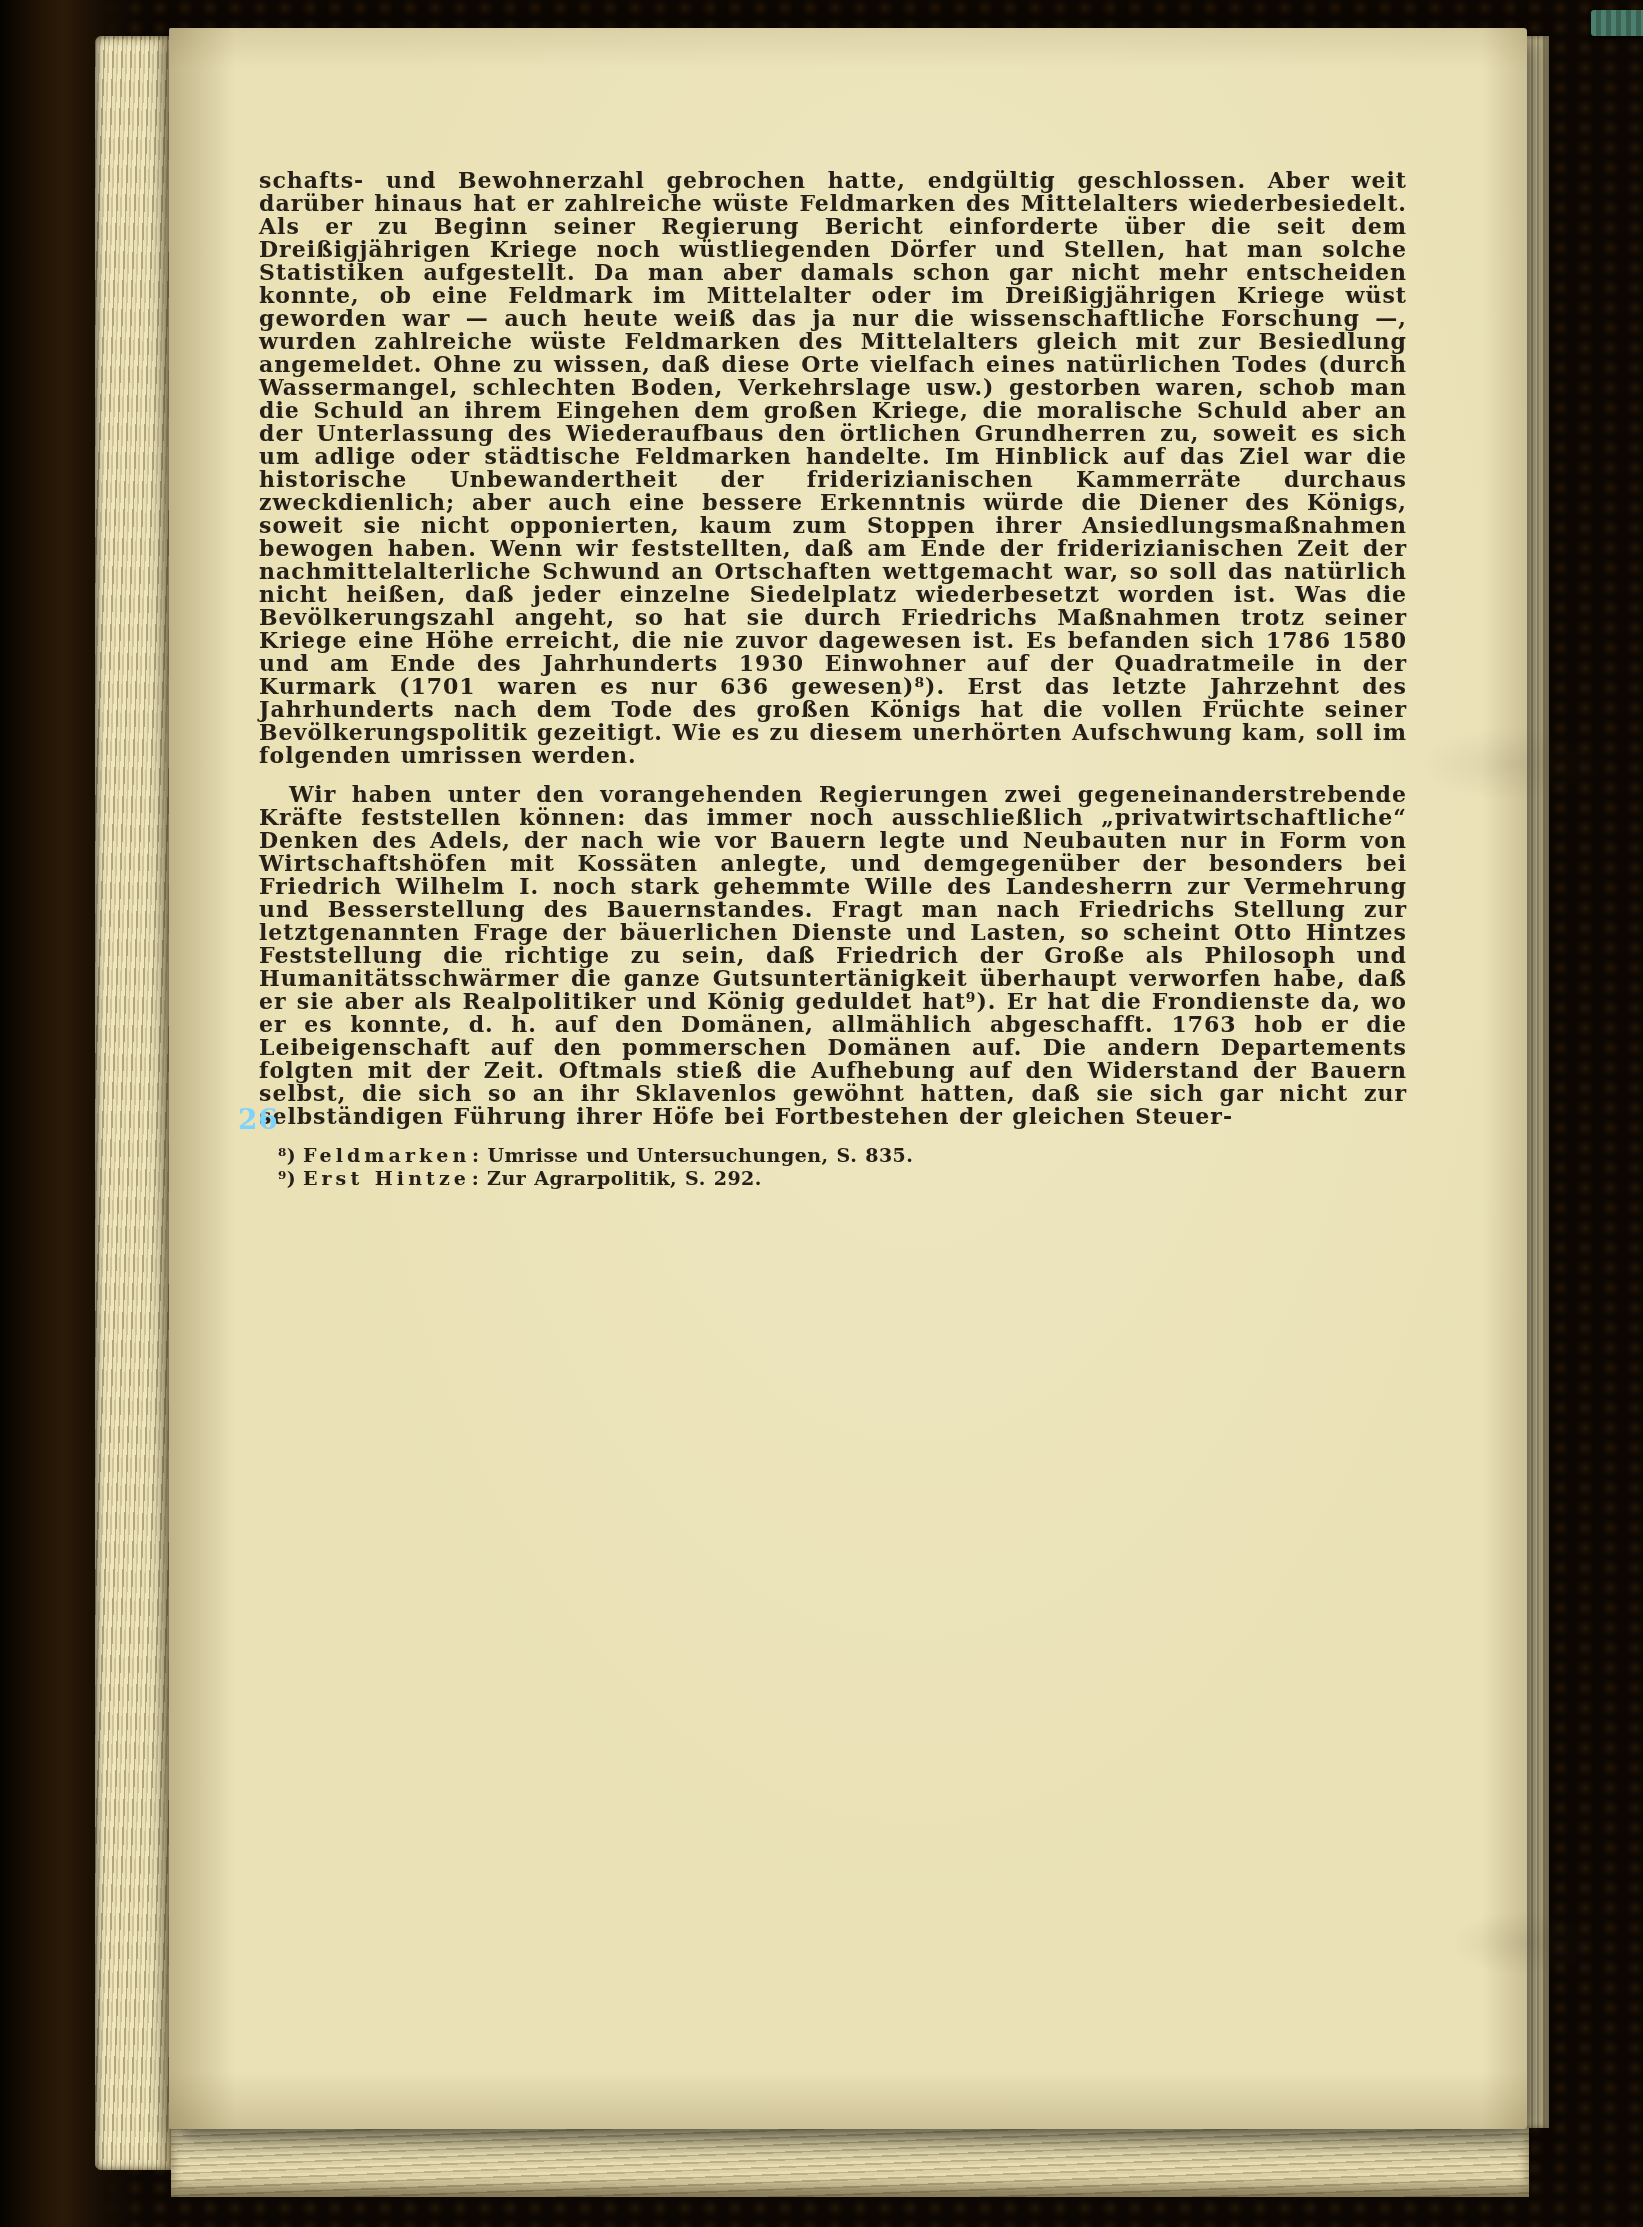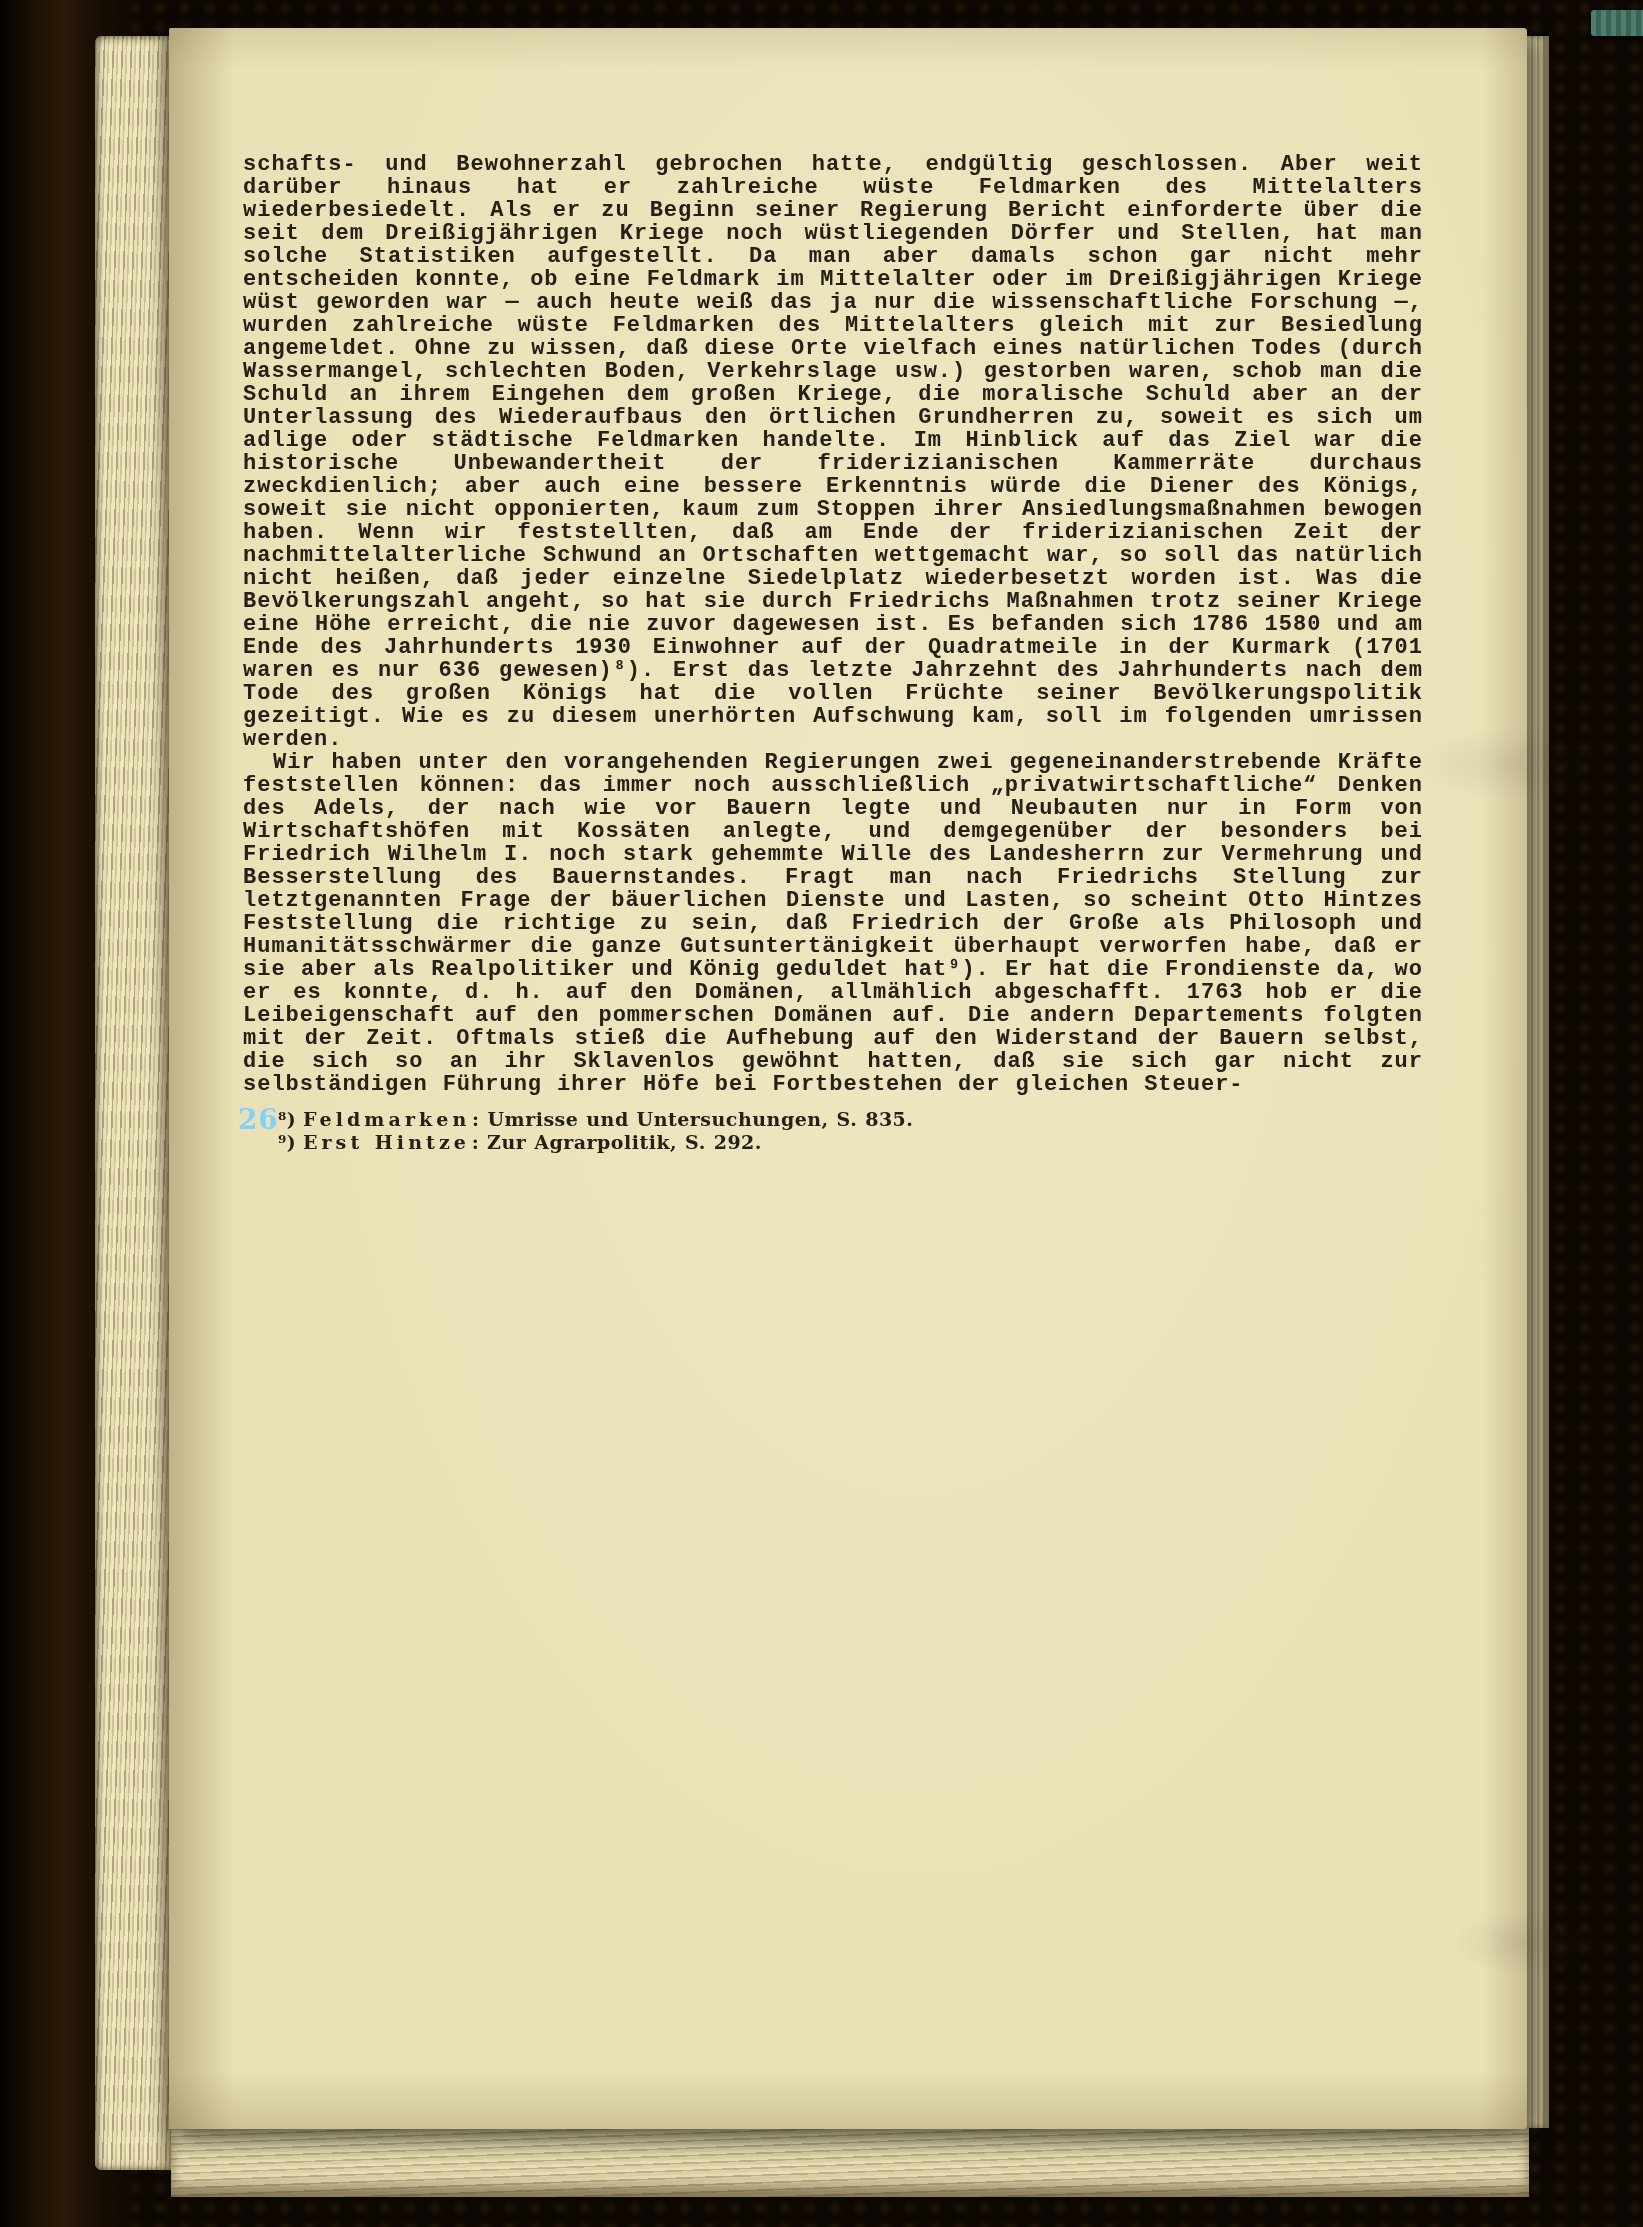--- a/index.html
+++ b/index.html
@@ -120,22 +120,21 @@
     width: 1180px;
     color: #262018;
     font-size: 22px;
     font-weight: bold;
     line-height: 23px;
     letter-spacing: 1px;
     word-spacing: 0.8px;
     text-align: justify;
   }
   #text-block p {
-    margin: 0;
-    font-family: Liberation Mono, monospace;
+    margin: 16px;
   }
   #text-block p.indent {
     text-indent: 30px;
   }
 
   
   #footnotes {
     margin-top: 11.5px;
     padding-left: 35px;
     font-size: 19px;

